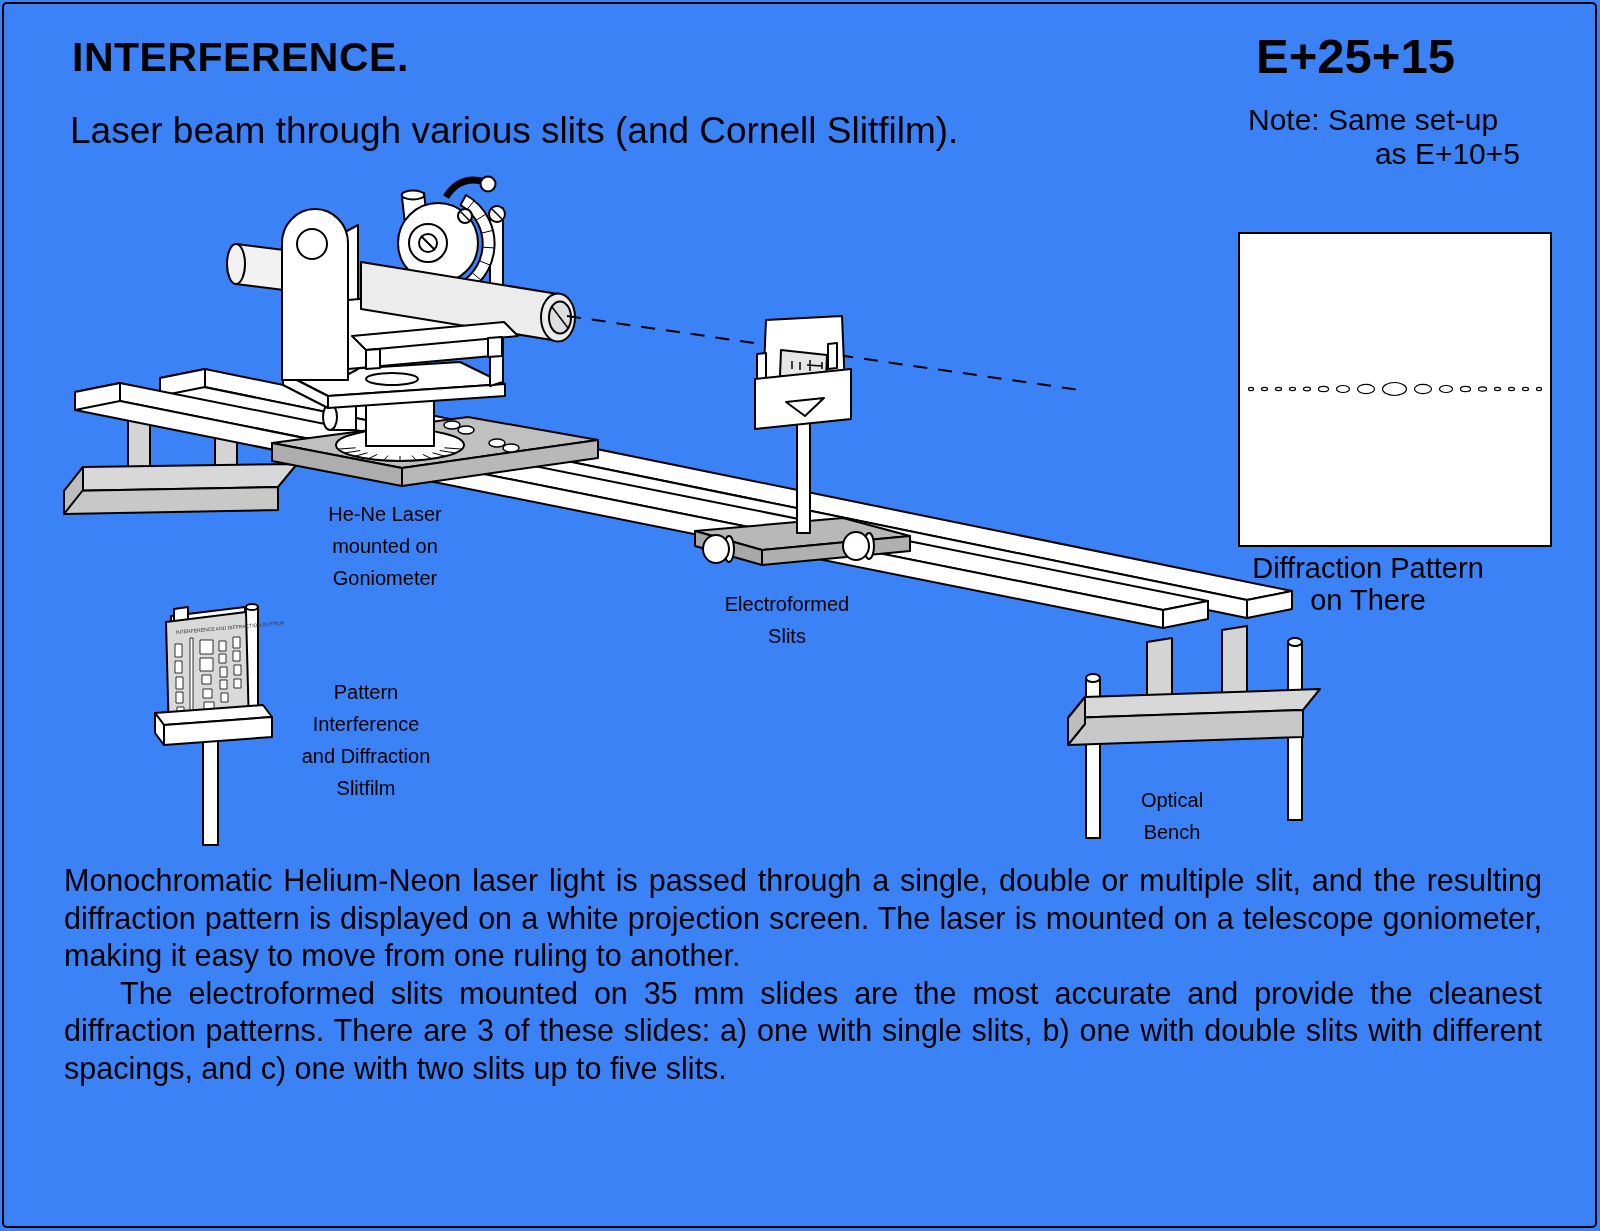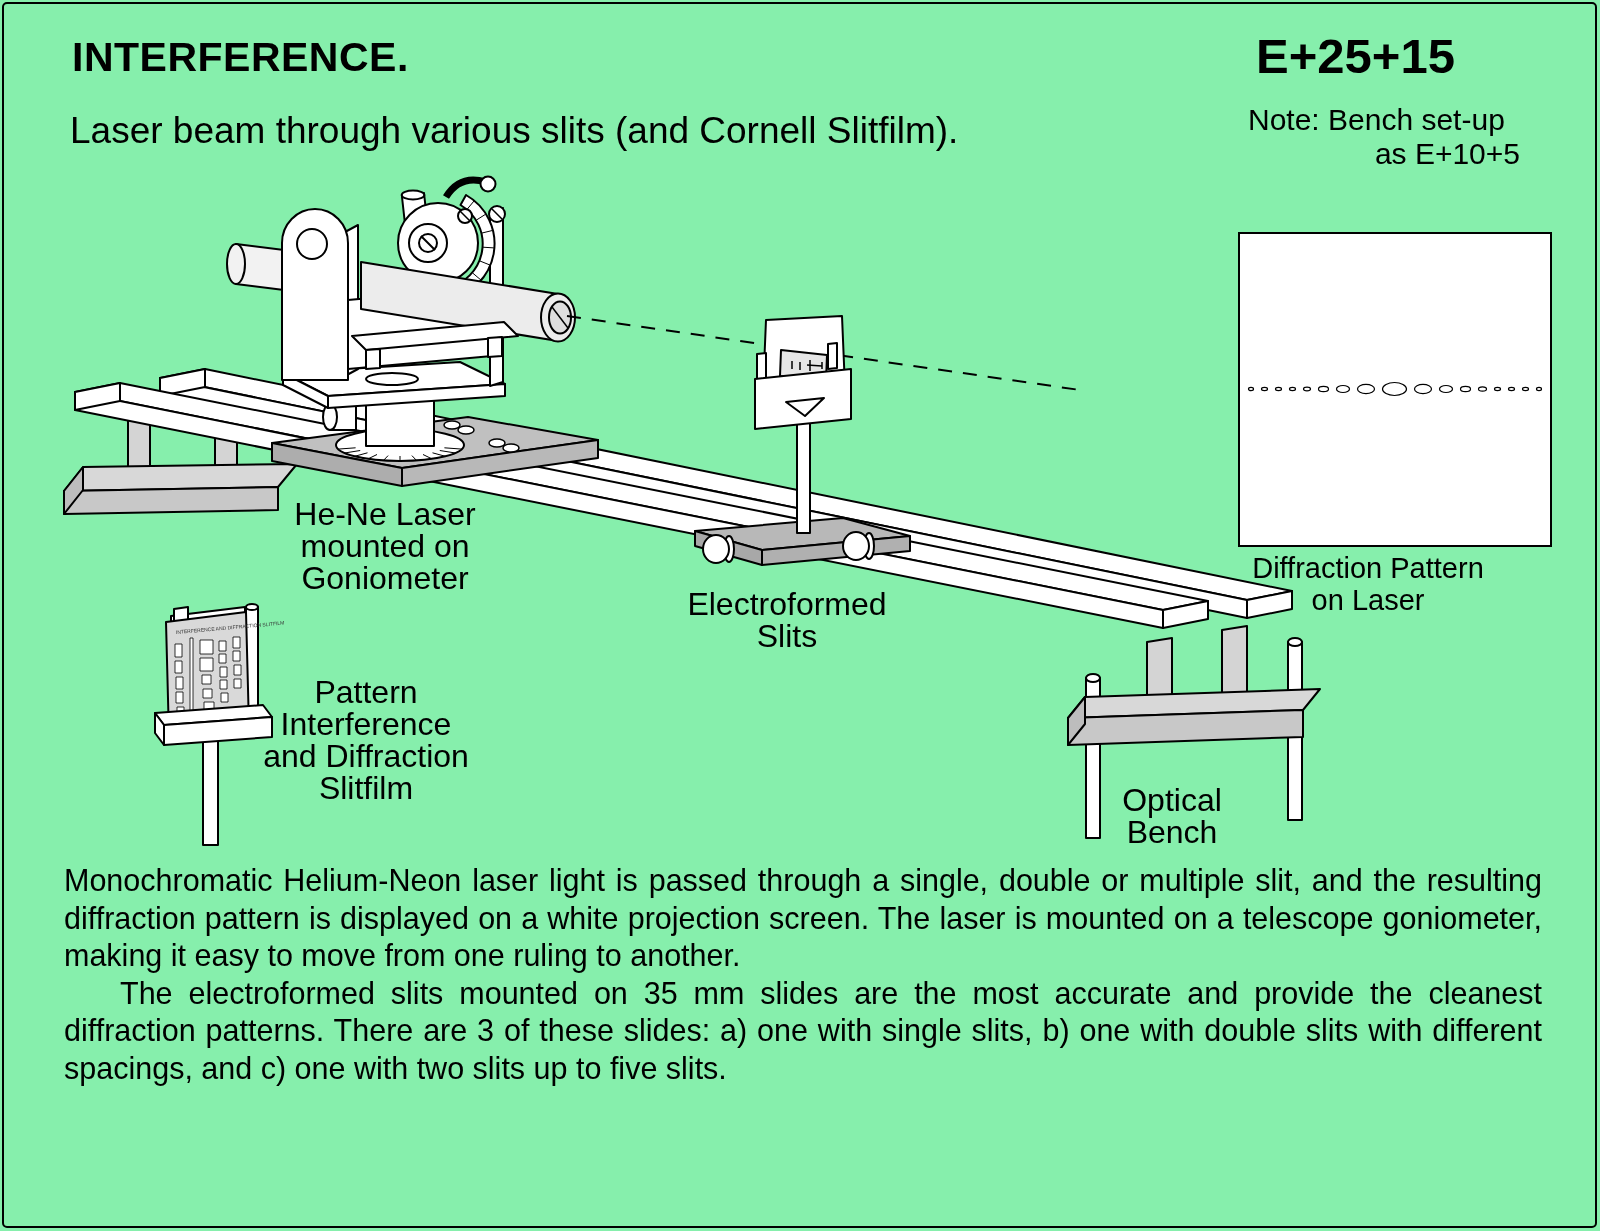--- a/index.html
+++ b/index.html
@@ -1,47 +1,47 @@
 <!DOCTYPE html>
 <html><head>
 <meta charset="utf-8">
 <style>
   html,body { margin:0; padding:0; background:#fff; }
   #page {
-    position:relative; width:1600px; height:1231px; background:#86efac;
+    position:relative; width:1600px; height:1231px; background:#3b82f6;
     font-family:"Liberation Sans", sans-serif; color:#000; overflow:hidden;
   }
   .frame { position:absolute; left:2px; top:2px; right:3px; bottom:3px;
     border:2px solid #000; border-radius:5px; }
   .title { position:absolute; left:72px; top:34px; font-size:41px; font-weight:bold; letter-spacing:.5px; }
   .subtitle { position:absolute; left:70px; top:88px; font-size:37px;margin-top:22px; }
   .code { position:absolute; left:1256px; top:28px; font-size:49px; font-weight:bold; }
   .note { position:absolute; left:1248px; top:103px; width:300px; font-size:30px; line-height:34px; }
   .note .line2 { text-align:right; padding-right:28px; }
-  .lbl { position:absolute; text-align:center; font-size:32px; line-height:32px; }
+  .lbl { position:absolute; text-align:center; font-size:20px; line-height:32px; }
   #apparatus { position:absolute; left:0; top:0; }
   .screen { position:absolute; left:1238px; top:232px; width:314px; height:315px;
     border:2px solid #000; box-sizing:border-box; background:#fff; }
   .screen svg { display:block; }
   .bodytext { position:absolute; left:64px; top:862px; width:1478px;
     font-size:30.5px; line-height:37.5px; }
   .bodytext p { margin:0; text-align:justify; }
   .bodytext p.indent { text-indent:56px; }
 </style>
 </head>
 <body>
 
 <div id="page">
   <div class="frame"></div>
 
   <div class="title">INTERFERENCE.</div>
   <div class="subtitle">Laser beam through various slits (and Cornell Slitfilm).</div>
   <div class="code">E+25+15</div>
   <div class="note">
-    <div class="line1">Note: Bench set-up</div>
+    <div class="line1">Note: Same set-up</div>
     <div class="line2">as E+10+5</div>
   </div>
 
   <svg id="apparatus" width="1600" height="1231" viewBox="0 0 1600 1231">
     <g stroke="#000" stroke-width="2" stroke-linejoin="round" fill="#fff">
 
       <polygon fill="#d4d4d4" points="128,418 150,414 150,474 128,478"></polygon>
       <polygon fill="#d4d4d4" points="215,404 237,400 237,466 215,470"></polygon>
       <g>
         <polygon fill="#d8d8d8" points="83,467 297,464 278,487 64,491"></polygon>
@@ -282,20 +282,20 @@
     <div>Interference</div>
     <div>and Diffraction</div>
     <div>Slitfilm</div>
   </div>
   <div class="lbl" style="left:1072px; top:784px; width:200px;">
     <div>Optical</div>
     <div>Bench</div>
   </div>
   <div class="lbl" style="left:1218px; top:552px; width:300px; font-size:29px;">
     <div>Diffraction Pattern</div>
-    <div>on Laser</div>
+    <div>on There</div>
   </div>
 
   <div class="bodytext">
     <p>Monochromatic Helium-Neon laser light is passed through a single, double or multiple slit, and the resulting diffraction pattern is displayed on a white projection screen. The laser is mounted on a telescope goniometer, making it easy to move from one ruling to another.</p>
     <p class="indent">The electroformed slits mounted on 35 mm slides are the most accurate and provide the cleanest diffraction patterns. There are 3 of these slides: a) one with single slits, b) one with double slits with different spacings, and c) one with two slits up to five slits.</p>
   </div>
 </div>
 
 </body></html>

